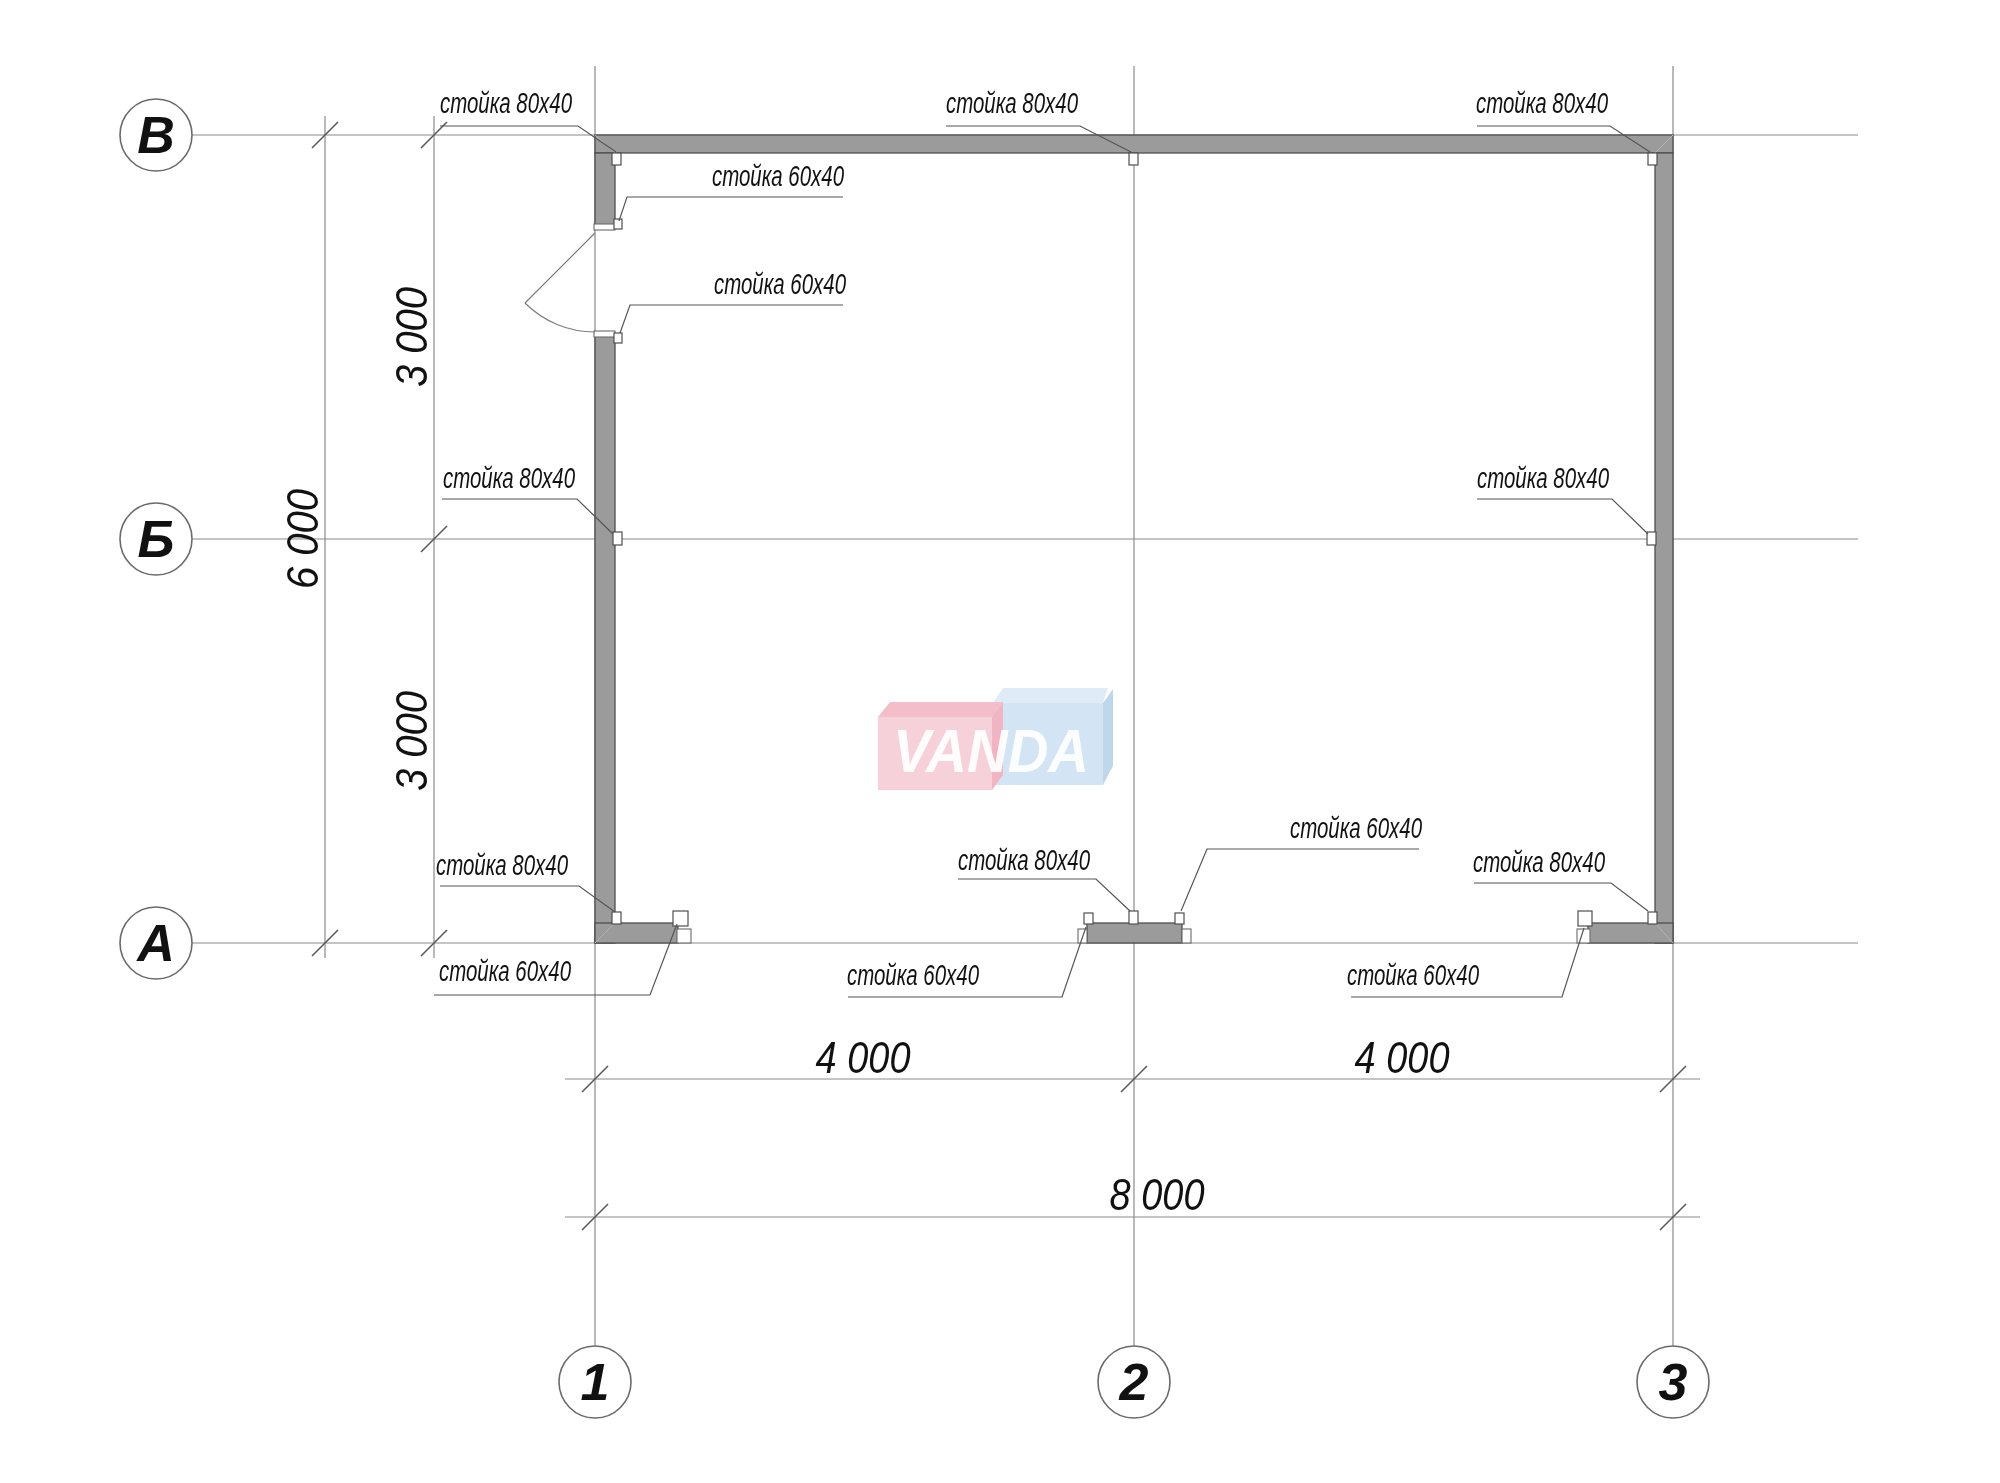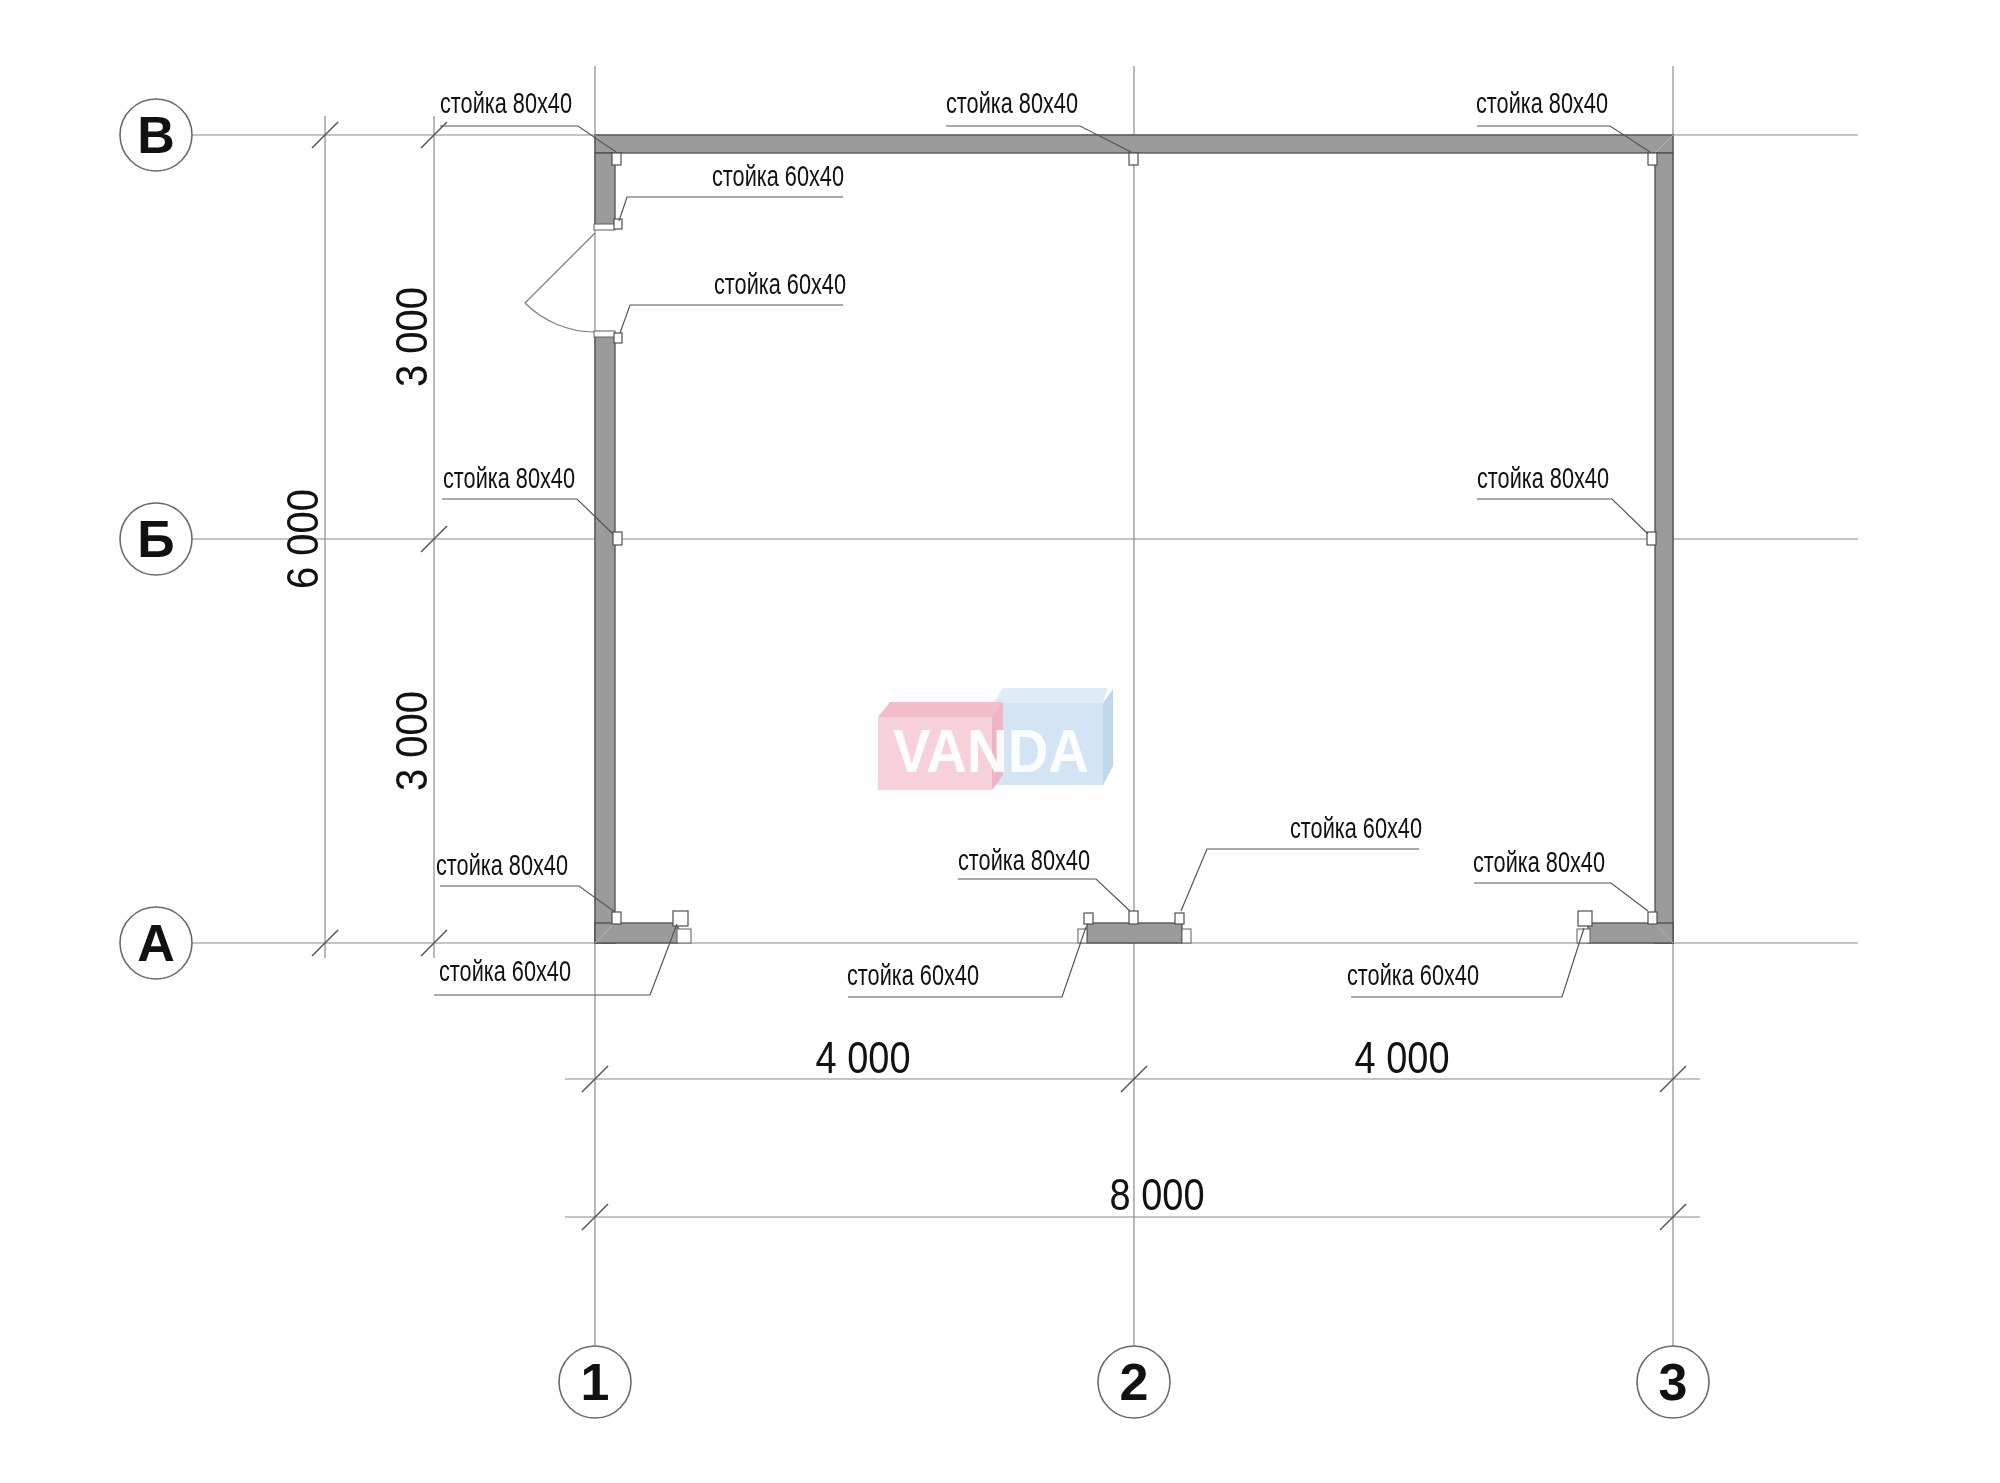--- a/index.html
+++ b/index.html
@@ -3,20 +3,21 @@
 <meta charset="utf-8">
 <style>
   html, body { margin: 0; padding: 0; background: #ffffff; }
   .page {
     position: relative;
     width: 2000px;
     height: 1483px;
     background: #ffffff;
     font-family: "Liberation Sans", sans-serif;
     overflow: hidden;
+    font-style: italic;
   }
   svg { display: block; }
 
   .axis-line   { stroke: var(--axis-line, #8a8a8a); stroke-width: 1.2; fill: none; }
   .dim-line    { stroke: var(--axis-line, #8a8a8a); stroke-width: 1.2; fill: none; }
   .tick        { stroke: var(--tick-color, #5a5a5a); stroke-width: 1.6; }
   .wall        { fill: var(--wall-fill, #9b9b9b); stroke: var(--wall-stroke, #4f4f4f); stroke-width: 1.3; }
   .miter       { stroke: #b3b3b3; stroke-width: 1; }
   .cap         { fill: #ffffff; stroke: #6a6a6a; stroke-width: 1.1; }
   .post        { fill: #ffffff; stroke: var(--wall-stroke, #4f4f4f); stroke-width: 1.2; }

